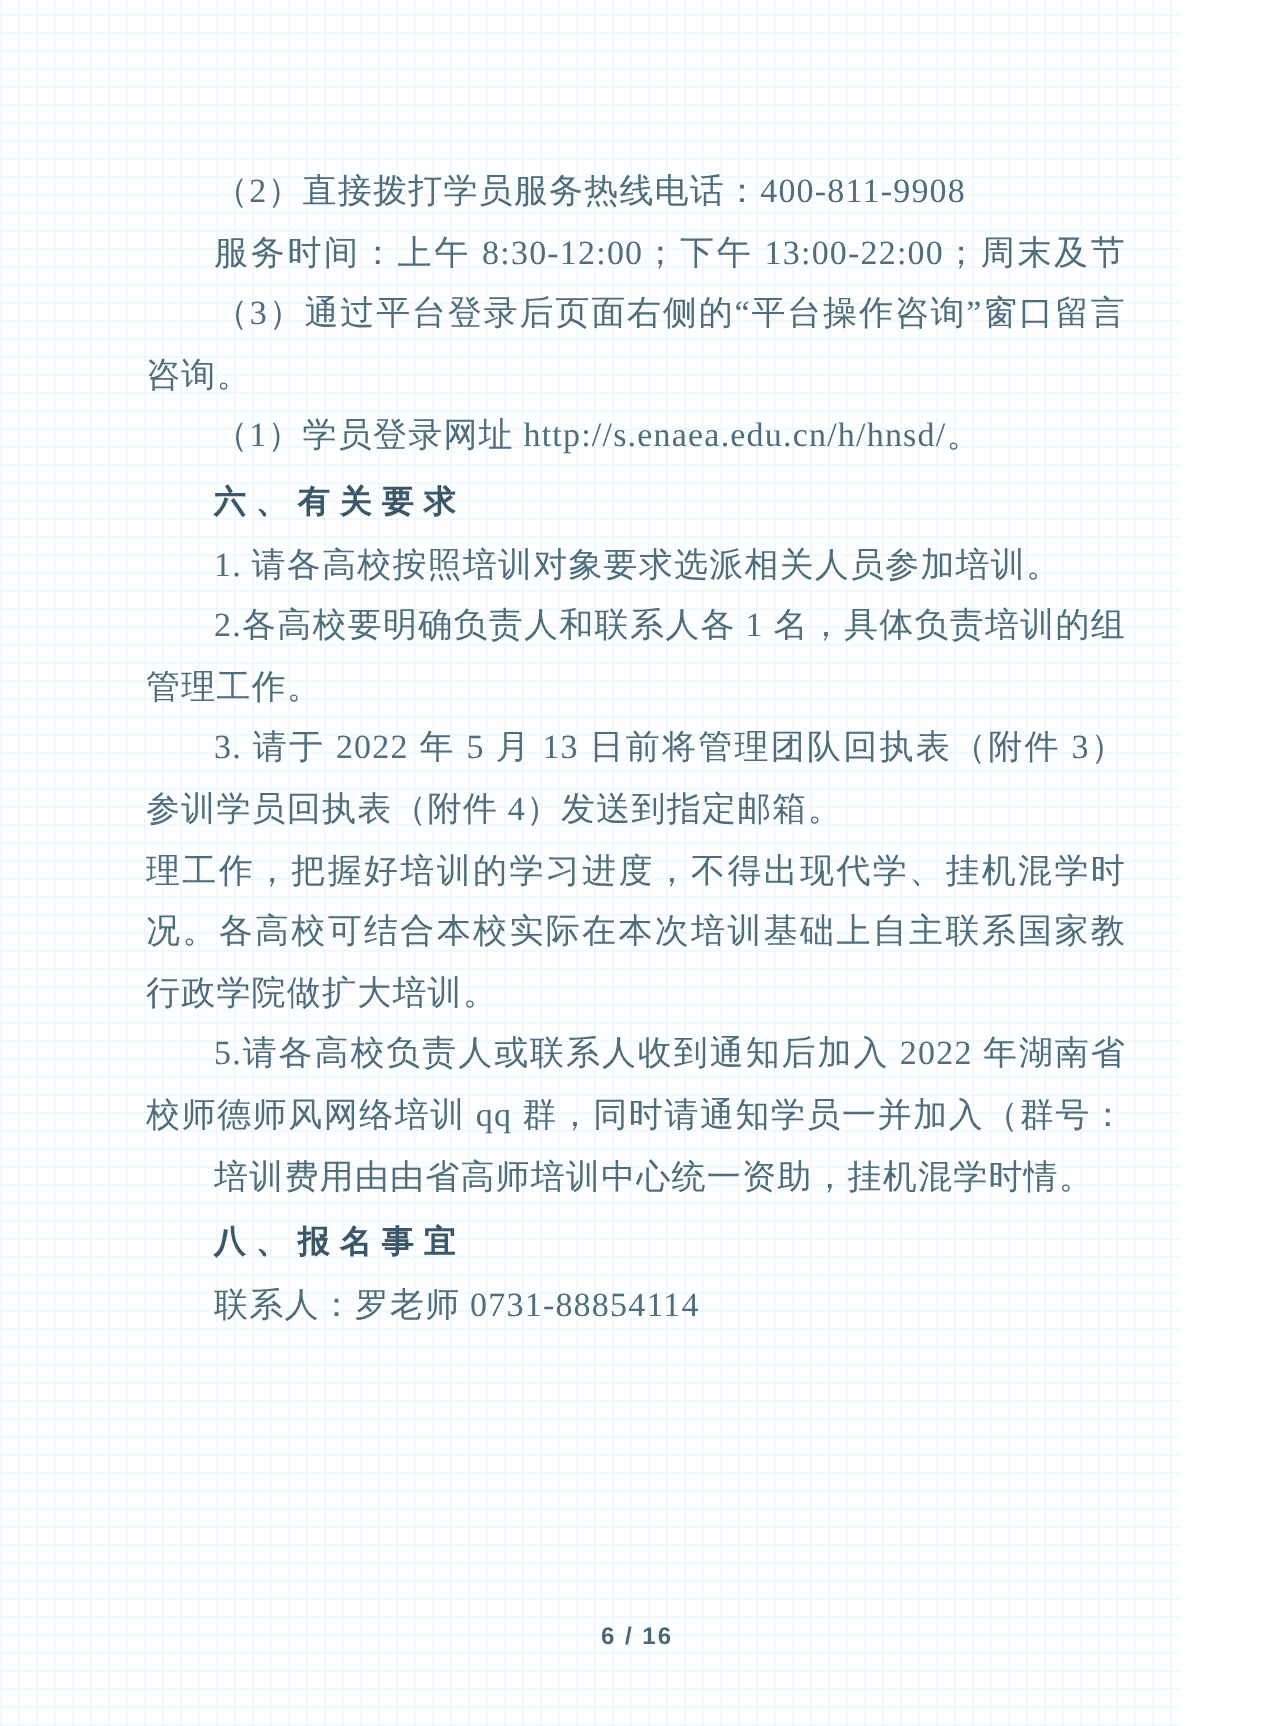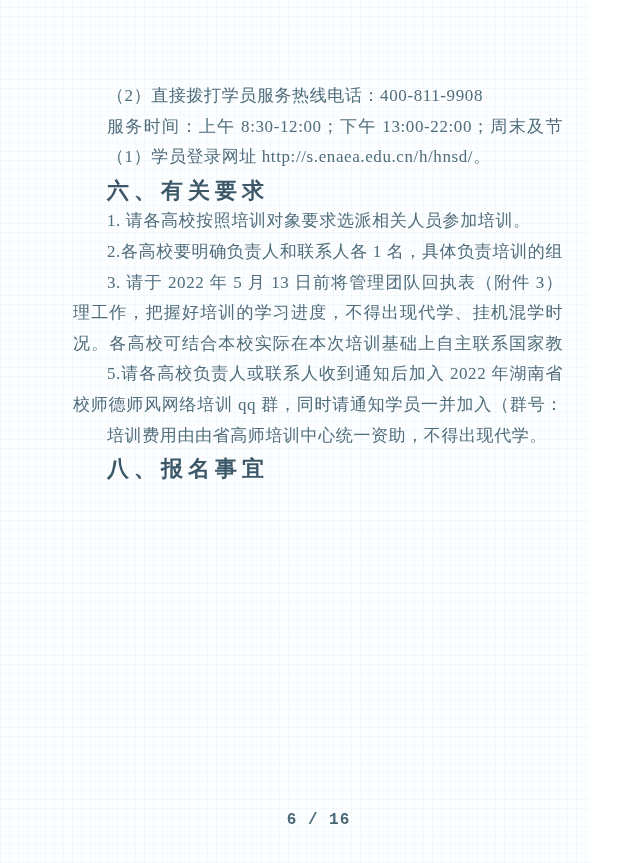--- a/index.html
+++ b/index.html
@@ -37,51 +37,57 @@
   .line.indent { text-indent: 34px; }
   .line.j {
     white-space: normal;
     text-align: justify;
     text-align-last: justify;
     text-justify: inter-character;
   }
   .line.h {
     font-family: "Liberation Sans", "DejaVu Sans", sans-serif;
     font-weight: bold;
-    font-size: 22px;
+    font-size: 16px;
     letter-spacing: 5px;
     color: #3c5868;
   }
   .line.h.gap { margin-top: 3px; }
   .footer {
     position: absolute;
     left: 0;
     top: 811px;
     width: 637px;
     text-align: center;
-    font-size: 16px;
+    font-size: 12px;
     font-weight: bold;
     letter-spacing: 1px;
     color: #4a6776;
-    font-family: Liberation Mono, monospace;
+    font-family: Liberation Sans, sans-serif;
   }
 </style>
 </head>
 <body>
 
 <div class="page">
   <div class="doc-body">
       <div class="line indent">（2）直接拨打学员服务热线电话：400-811-9908</div>
       <div class="line indent j">服务时间：上午 8:30-12:00；下午 13:00-22:00；周末及节假日</div>
+      <div class="line indent j">（3）通过平台登录后页面右侧的“平台操作咨询”窗口留言</div>
+      <div class="line">咨询。</div>
       <div class="line indent">（1）学员登录网址 http://s.enaea.edu.cn/h/hnsd/。</div>
       <div class="line indent h gap">六、有关要求</div>
       <div class="line indent">1. 请各高校按照培训对象要求选派相关人员参加培训。</div>
       <div class="line indent j">2.各高校要明确负责人和联系人各 1 名，具体负责培训的组织</div>
+      <div class="line">管理工作。</div>
       <div class="line indent j">3. 请于 2022 年 5 月 13 日前将管理团队回执表（附件 3）和</div>
+      <div class="line">参训学员回执表（附件 4）发送到指定邮箱。</div>
       <div class="line j">理工作，把握好培训的学习进度，不得出现代学、挂机混学时情</div>
       <div class="line j">况。各高校可结合本校实际在本次培训基础上自主联系国家教育</div>
+      <div class="line">行政学院做扩大培训。</div>
       <div class="line indent j">5.请各高校负责人或联系人收到通知后加入 2022 年湖南省高</div>
       <div class="line j">校师德师风网络培训 qq 群，同时请通知学员一并加入（群号：</div>
-      <div class="line indent">培训费用由由省高师培训中心统一资助，不得出现代学。</div>
+      <div class="line indent">培训费用由由省高师培训中心统一资助，挂机混学时情。</div>
       <div class="line indent h gap">八、报名事宜</div>
+      <div class="line indent">联系人：罗老师 0731-88854114</div>
     </div>
   <div class="footer">6 / 16</div>
 </div>
 
 </body></html>

